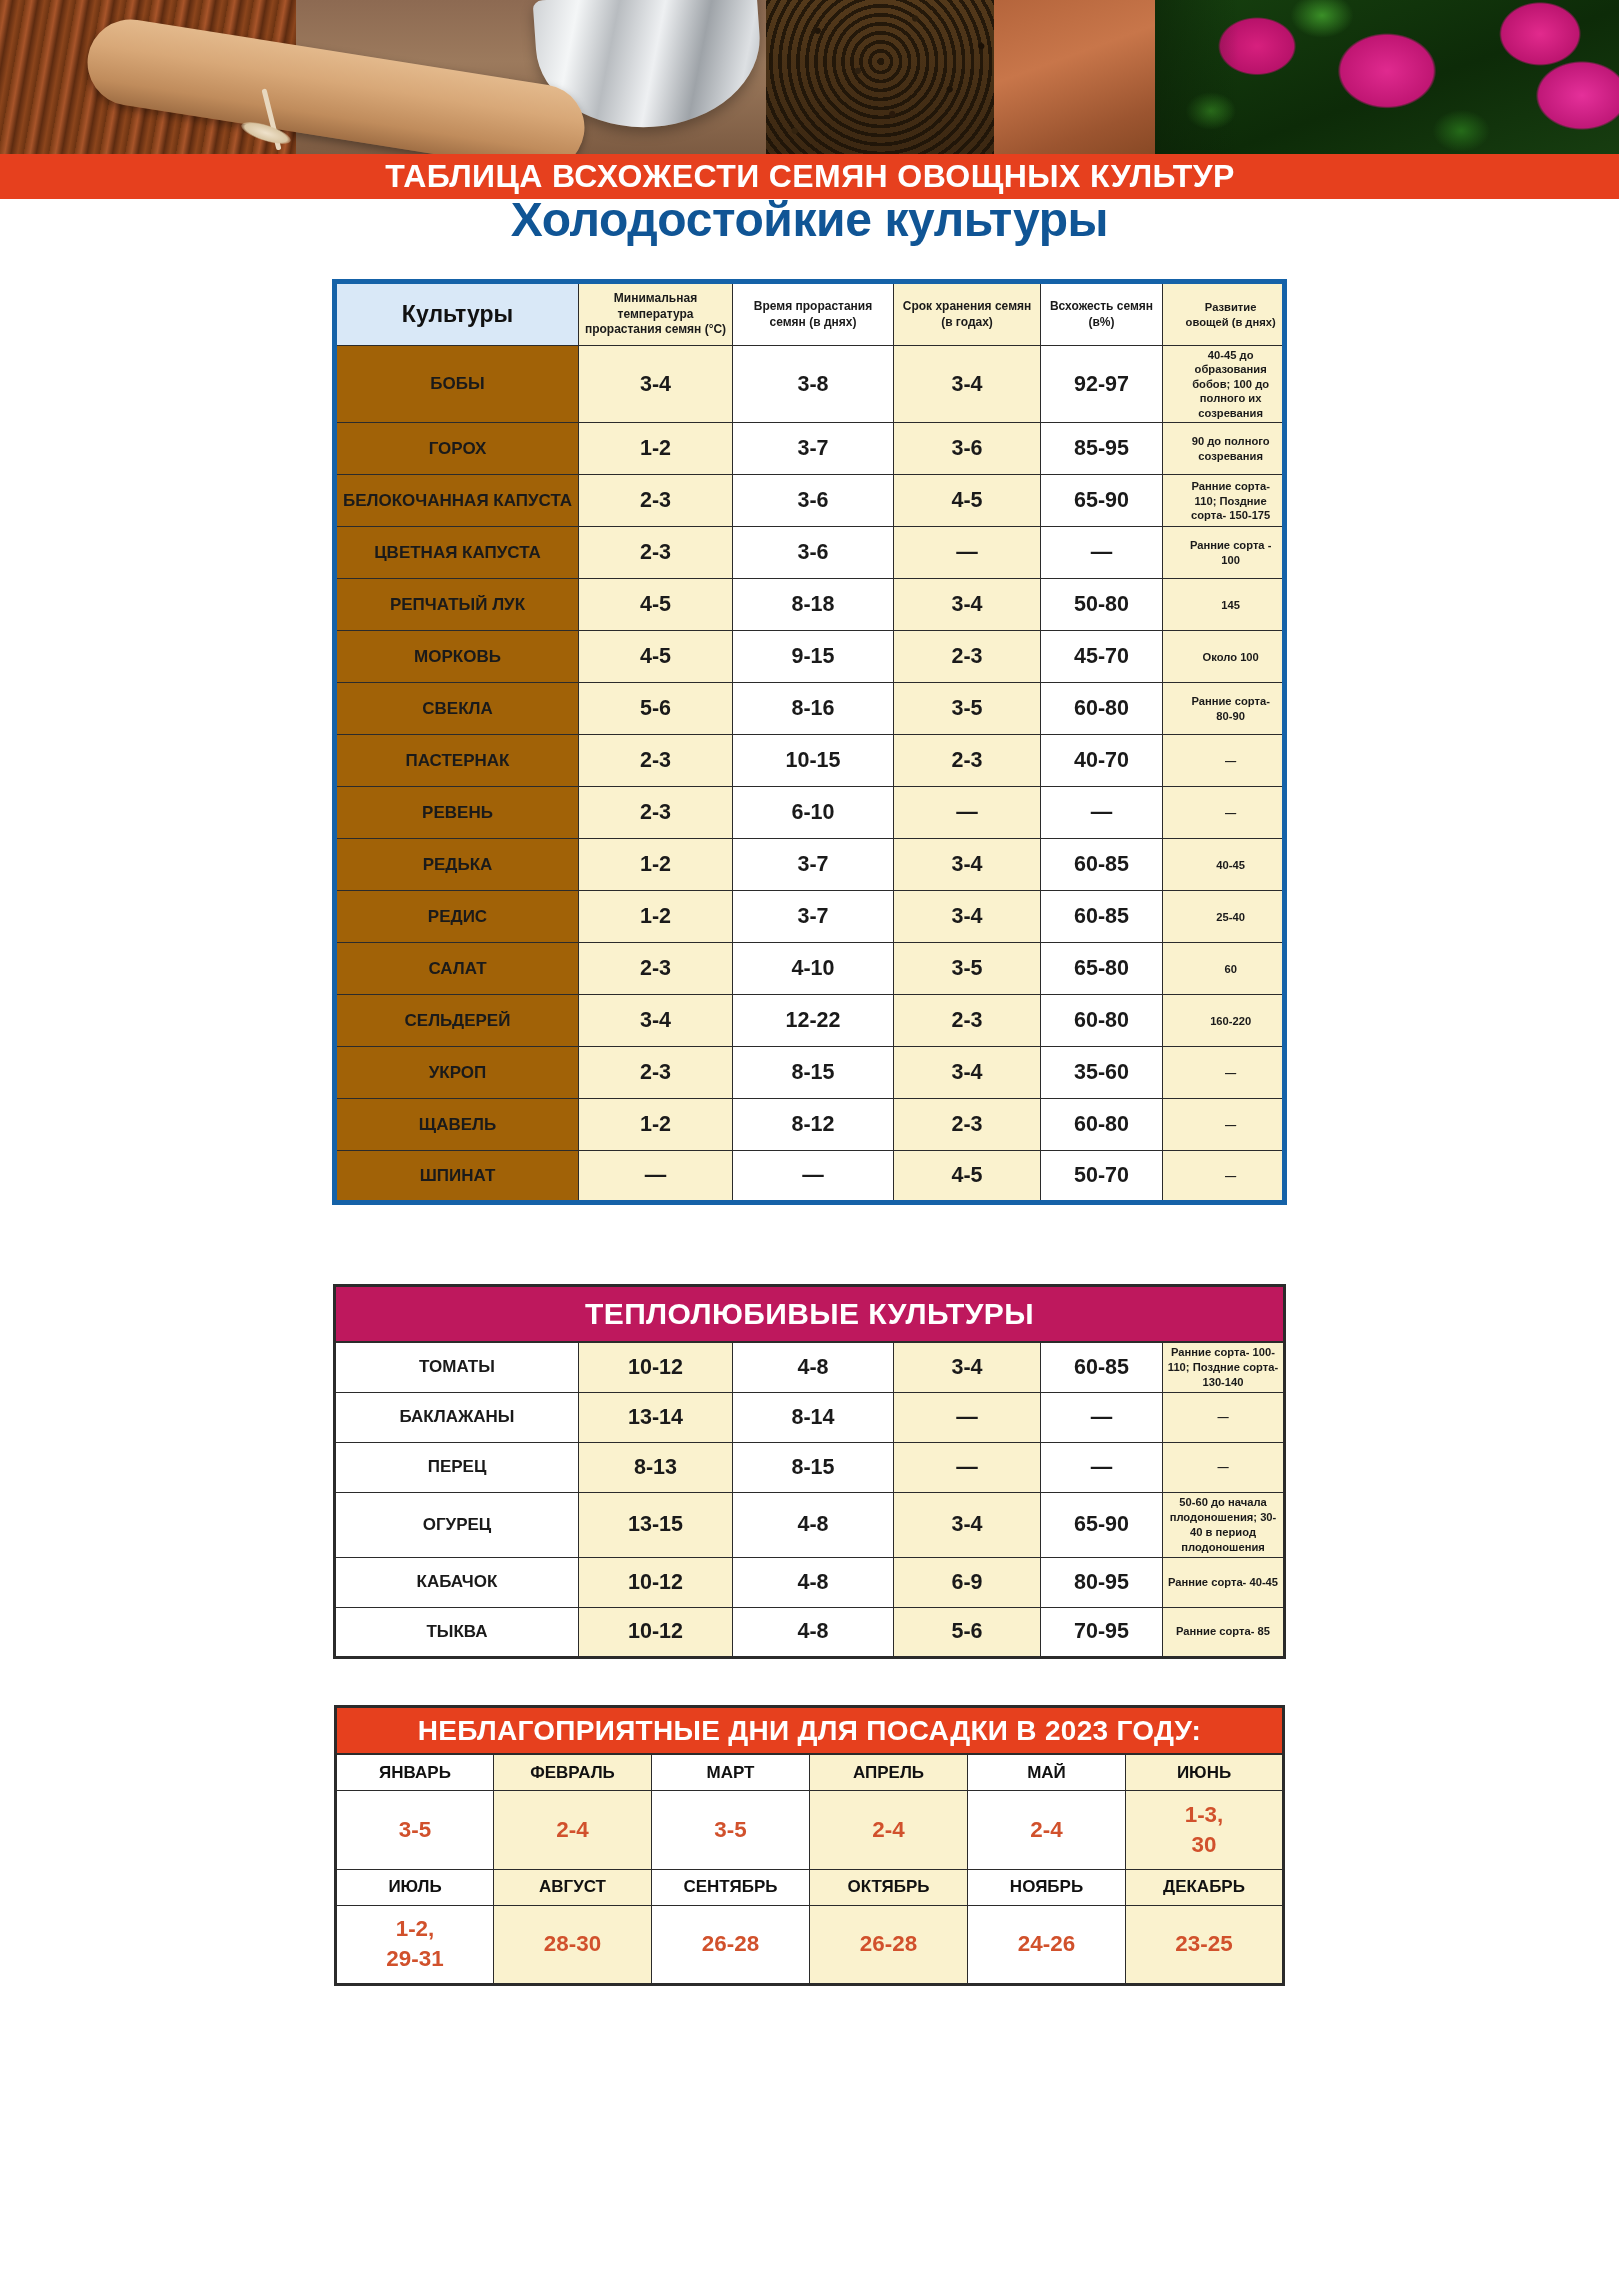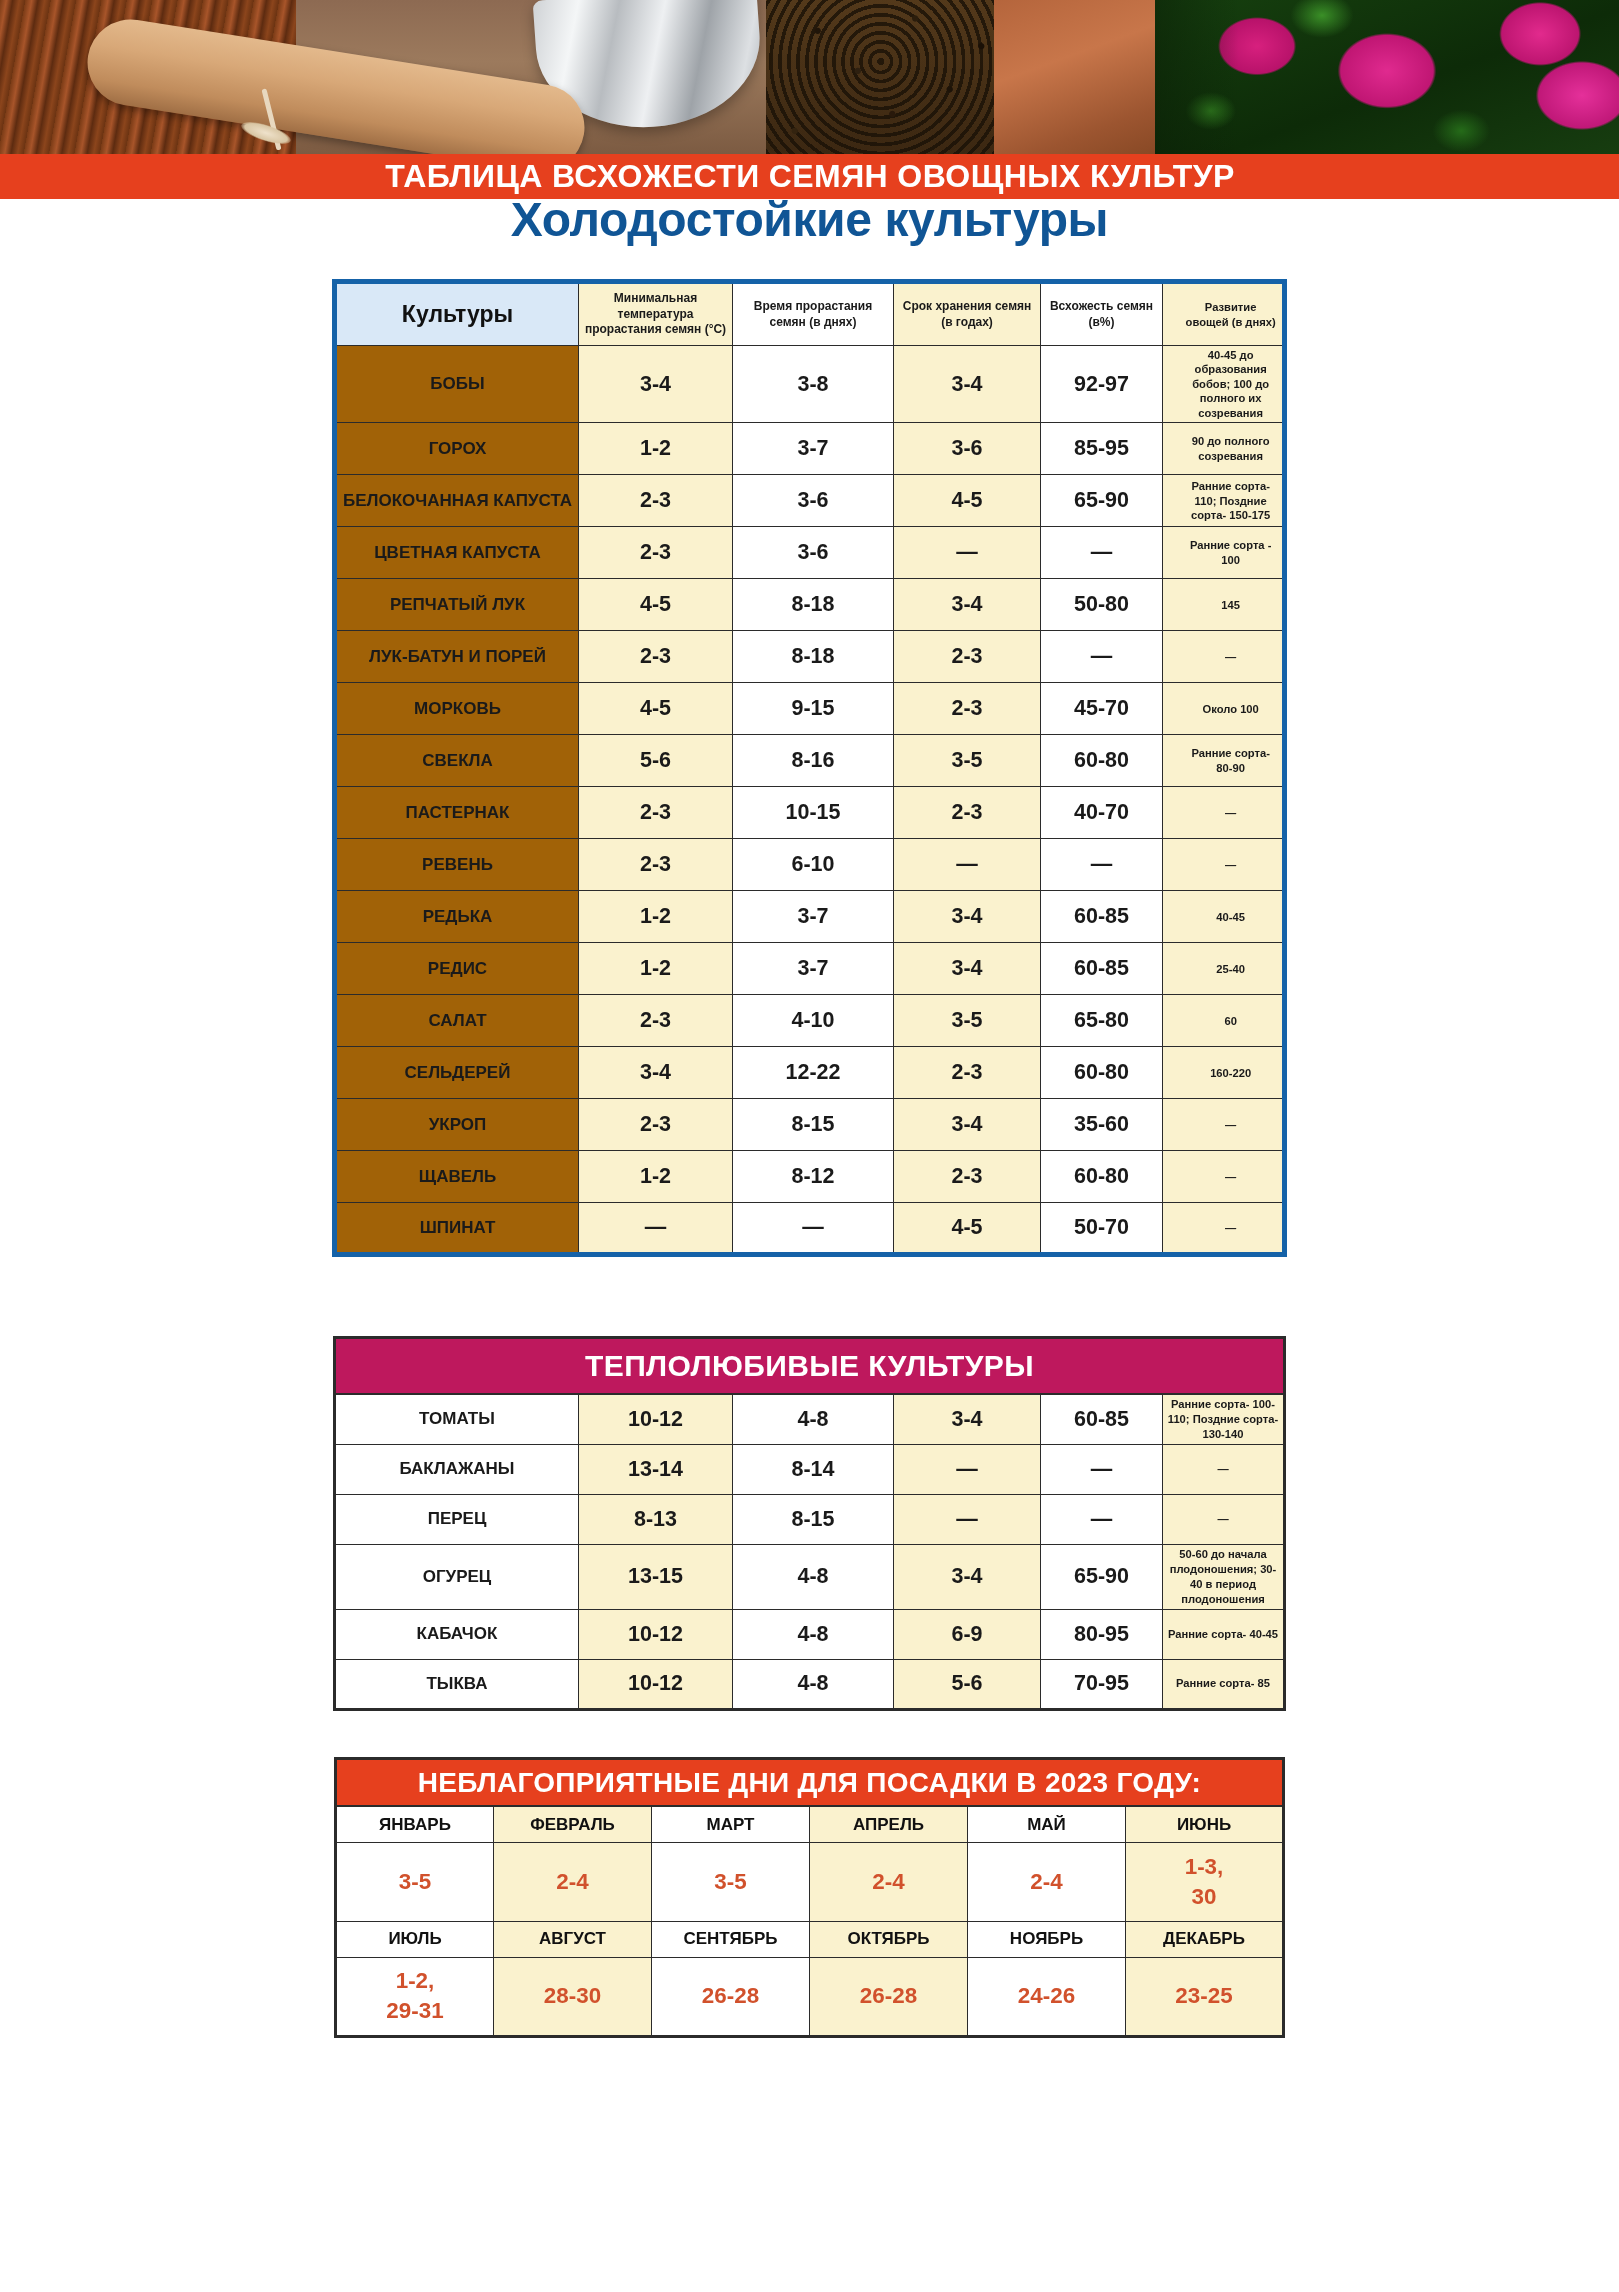--- a/index.html
+++ b/index.html
@@ -339,28 +339,20 @@
           </tr>
           <tr>
             <td class="name">РЕПЧАТЫЙ ЛУК</td>
             <td class="cream">4-5</td>
             <td class="white">8-18</td>
             <td class="cream">3-4</td>
             <td class="white">50-80</td>
             <td class="cream dev-note">145</td>
           </tr>
           <tr>
-            <td class="name">ЛУК-БАТУН И ПОРЕЙ</td>
-            <td class="cream">2-3</td>
-            <td class="white">8-18</td>
-            <td class="cream">2-3</td>
-            <td class="white">—</td>
-            <td class="cream dev-note">—</td>
-          </tr>
-          <tr>
             <td class="name">МОРКОВЬ</td>
             <td class="cream">4-5</td>
             <td class="white">9-15</td>
             <td class="cream">2-3</td>
             <td class="white">45-70</td>
             <td class="cream dev-note">Около 100</td>
           </tr>
           <tr>
             <td class="name">СВЕКЛА</td>
             <td class="cream">5-6</td>

